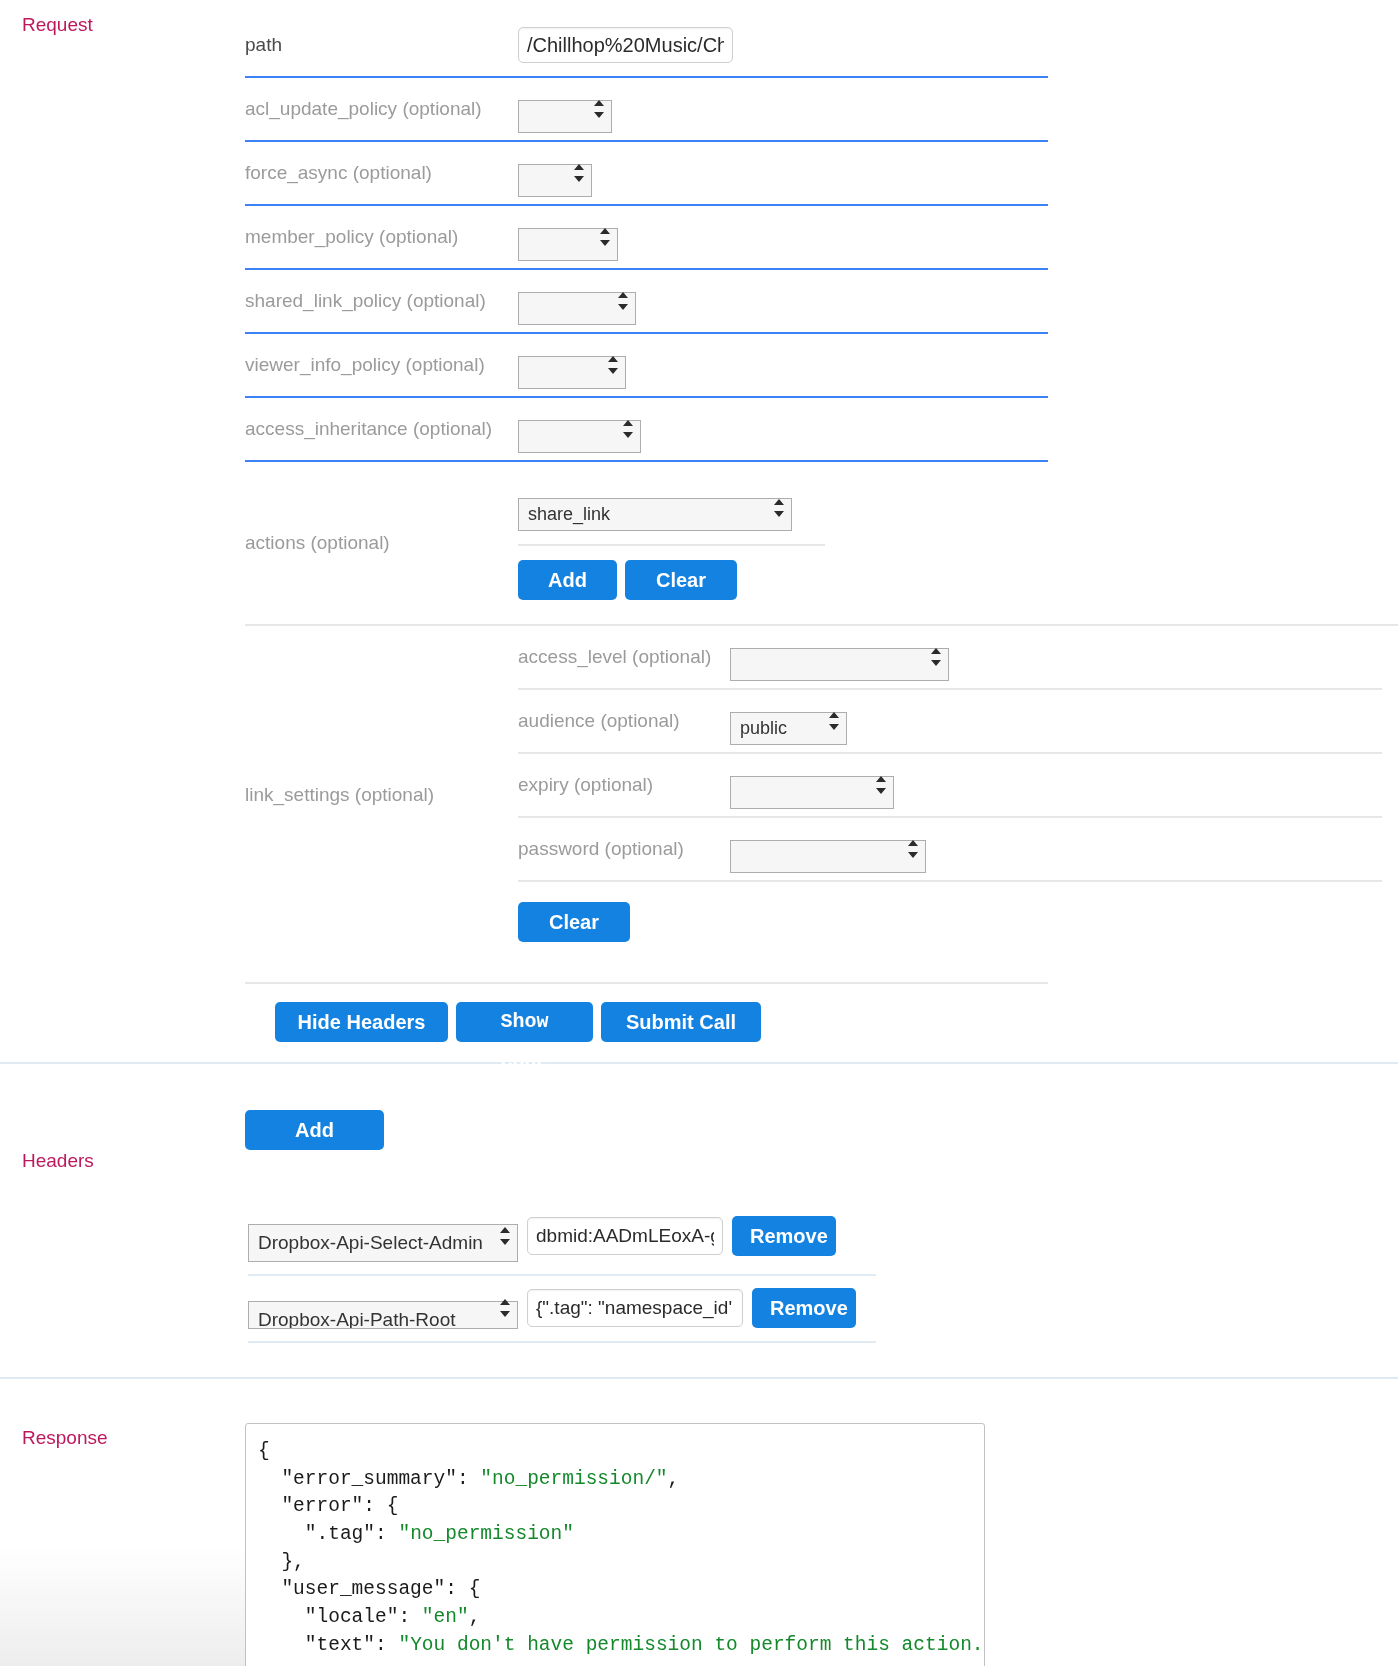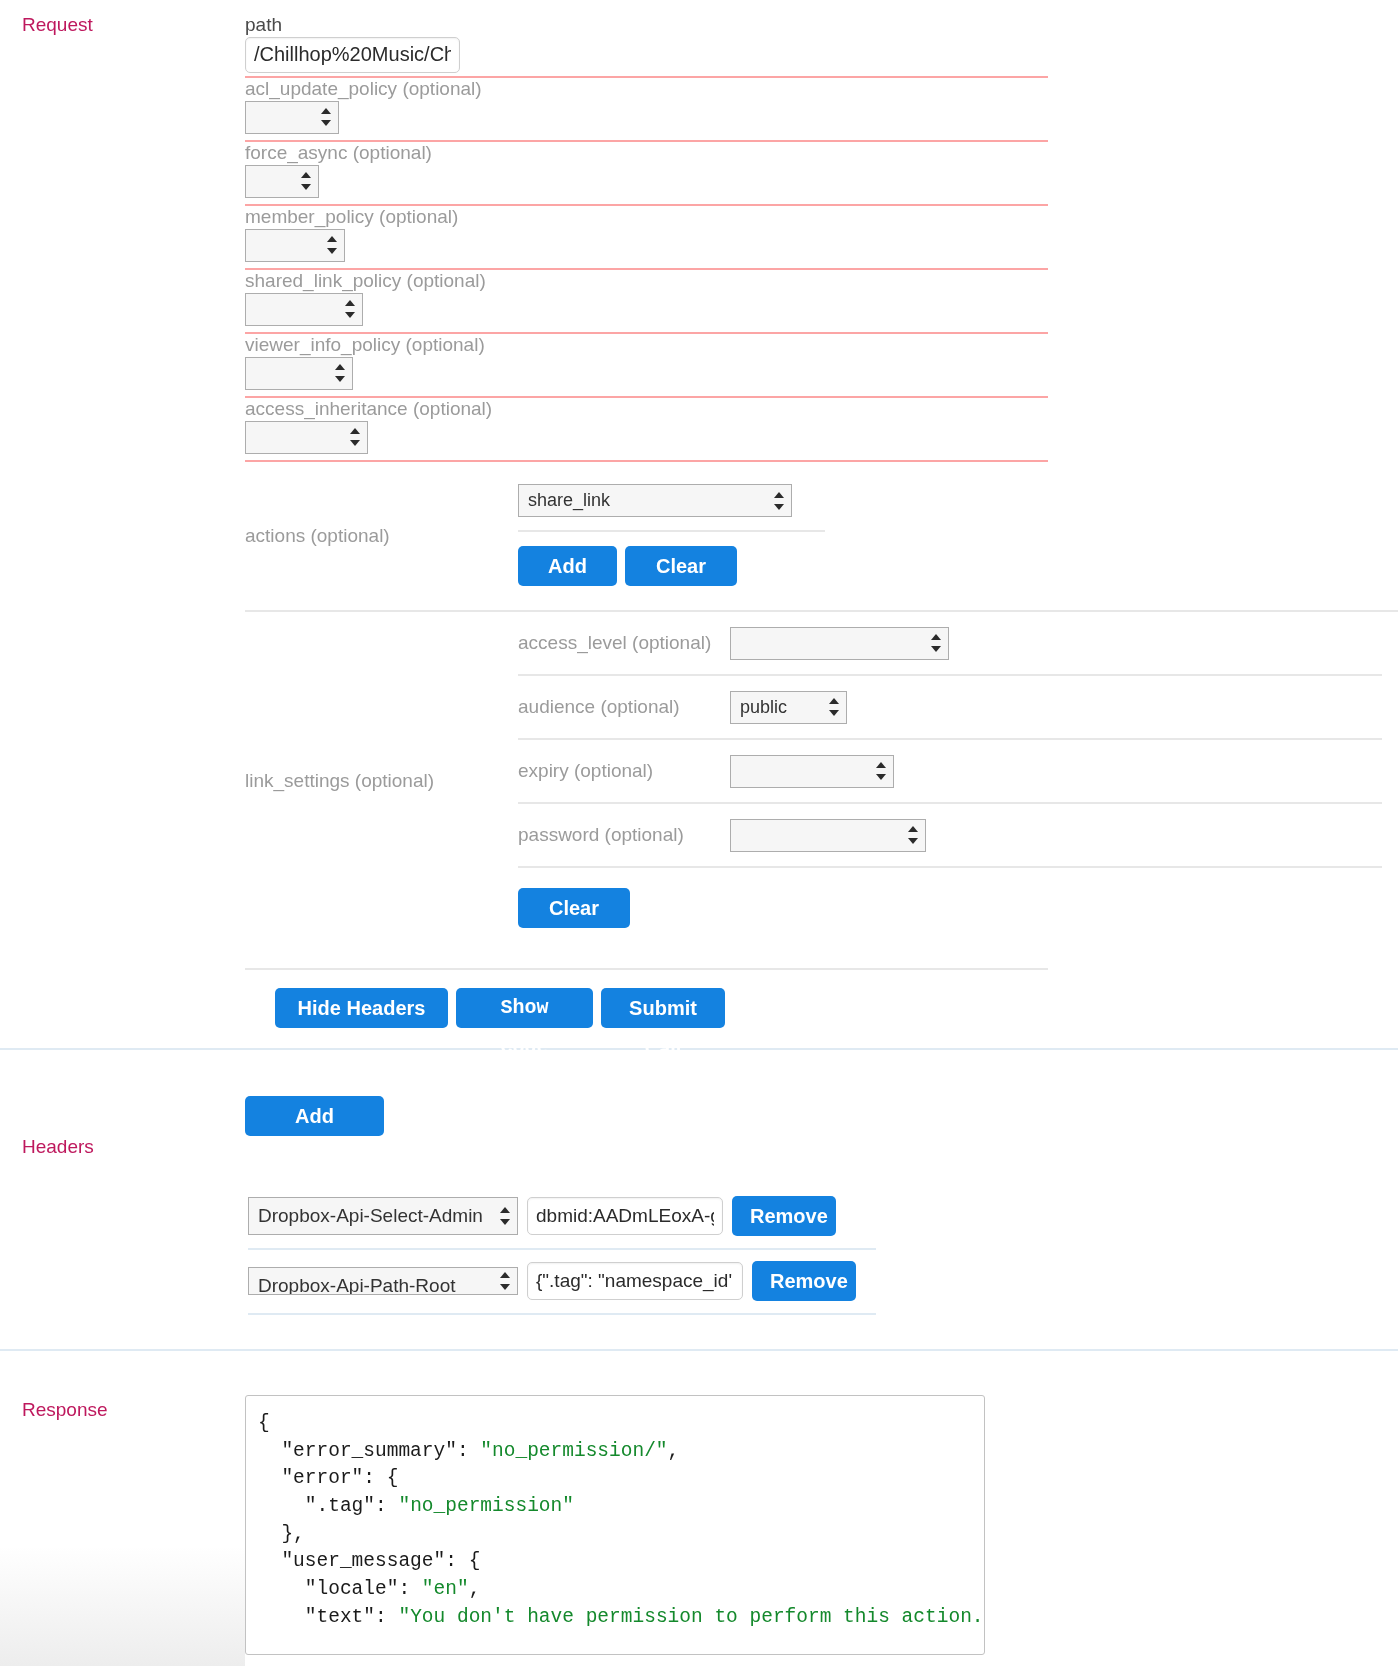--- a/index.html
+++ b/index.html
@@ -25,25 +25,24 @@
     color: #be185d;
     font-size: 19px;
     padding-left: 22px;
     line-height: 1.2;
   }
   .section-body { flex: 1 1 auto; }
 
   
   .field-row {
     display: flex;
-    align-items: flex-start;
+    align-items: center;
     min-height: 64px;
-    border-bottom: 2px solid #fca5a5;
+    border-bottom: 2px solid #3b82f6;
     padding: 0;
-    flex-direction: column;
   }
   .field-label {
     color: #9b9b9b;
     font-size: 19px;
     flex: 0 0 auto;
     width: 273px;
     line-height: 1.2;
   }
   .field-label.dark { color: #4a4a4a; }
   .field-control { flex: 0 0 auto; }
@@ -61,20 +60,21 @@
     font-size: 18px;
     color: #333;
     padding: 0 30px 0 9px;
     position: relative;
     line-height: 31px;
     display: inline-block;
     vertical-align: middle;
     white-space: nowrap;
     overflow: hidden;
     text-overflow: clip;
+    margin-top: 14px;
   }
   .sel-wrap { position: relative; display: inline-block; vertical-align: middle; }
   .sel-arrows {
     position: absolute;
     right: 9px;
     top: 50%;
     transform: translateY(-50%);
     width: 9px;
     height: 20px;
     pointer-events: none;
@@ -301,21 +301,21 @@
             </div>
           <div class="ls-clear">
             <button class="btn" style="width:112px;">Clear</button>
           </div>
         </div>
       </div>
 
       <div class="submit-row">
         <button class="btn" style="width:173px;margin-left:30px;">Hide Headers</button>
         <button class="btn" style="width:137px;font-family:Liberation Mono, monospace;">Show Code</button>
-        <button class="btn" style="width:124px;">Submit Call</button>
+        <button class="btn" style="width:160px;">Submit Call</button>
       </div>
     </div>
   </div>
 
   <div class="sec-divider"></div>
 
   <div class="section" style="padding-top:24px;">
     <div class="section-label" style="padding-top:62px;">Headers</div>
     <div class="section-body">
       <div class="hdr-add">

